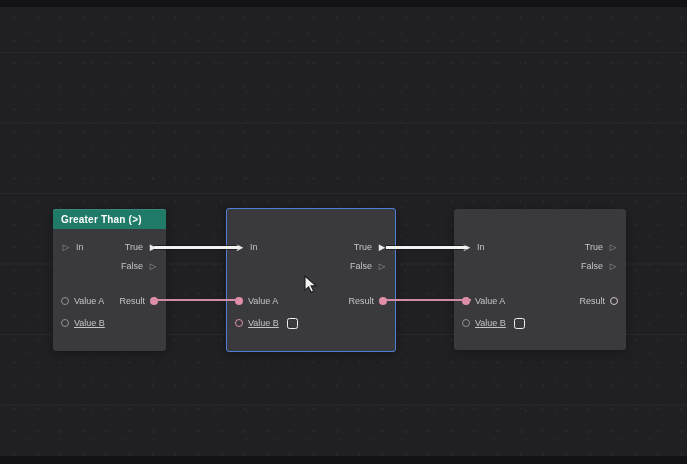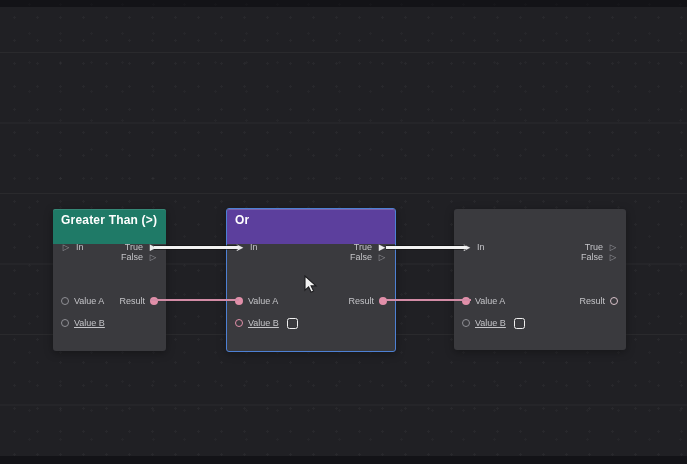--- a/index.html
+++ b/index.html
@@ -40,35 +40,35 @@
     background:var(--node-body,#3a3a3e);
     border-radius:3px;
     box-shadow:0 2px 8px rgba(0,0,0,0.35);
   }
   .node[data-selected="true"]{border:1px solid var(--selection-border,#4d80d3);}
   #node-0{left:53px;top:209px;width:113px;height:142px;}
   #node-1{left:226px;top:208px;width:170px;height:144px;}
   #node-2{left:454px;top:209px;width:172px;height:141px;}
 
   .node-header{
-    height:35px;line-height:22px;padding:0 8px;
-    font-size:12px;font-weight:bold;color:#ffffff;letter-spacing:0.2px;
+    height:20px;line-height:22px;padding:0 8px;
+    font-size:10px;font-weight:bold;color:#ffffff;letter-spacing:0.2px;
     border-radius:2px 2px 0 0;
     white-space:nowrap;overflow:hidden;
   }
   .node[data-accent="teal"] .node-header{background:var(--header-teal,#1f7a67);box-shadow:inset 0 1px 0 rgba(255,255,255,0.10);}
   .node[data-accent="purple"] .node-header{background:var(--header-purple,#5c3f9d);box-shadow:inset 0 1px 0 rgba(255,255,255,0.18);}
 
   .row{
     position:absolute;height:16px;display:flex;align-items:center;gap:5px;
     font-size:9px;color:var(--label-text,#c4c4c8);white-space:nowrap;
   }
   .row.left{left:8px;}
   .row.right{right:8px;}
-  .r1{top:30px;} .r2{top:40px;} .r3{top:84px;align-items:center;} .r4{top:106px;text-decoration:underline;}
+  .r1{top:30px;} .r2{top:49px;} .r3{top:84px;align-items:center;} .r4{top:106px;text-decoration:underline;}
 
   
   .pin{flex:0 0 auto;}
   .pin-exec{
     display:inline-block;width:10px;height:12px;line-height:12px;
     font-family:"DejaVu Sans",sans-serif;font-size:8.5px;text-align:center;
     transform:translateY(-0.5px);
   }
   .pin-exec[data-state="filled"]{color:#ebebeb;}
   .pin-exec[data-state="hollow"]{color:#97979d;}
@@ -122,21 +122,20 @@
       <span>Result</span>
       <span class="pin pin-data" data-state="filled" data-color="pink"></span>
     </div>
     <div class="row left r4">
       <span class="pin pin-data" data-state="hollow" data-color="gray"></span>
       <span>Value B</span>
     </div>
   </div>
 
   <div class="node" id="node-1" data-accent="purple" data-selected="true">
-    <div class="node-header">Or</div>
     <div class="row left r1">
       <span class="pin pin-exec" data-state="filled">▶</span>
       <span>In</span>
     </div>
     <div class="row right r1">
       <span>True</span>
       <span class="pin pin-exec" data-state="filled">▶</span>
     </div>
     <div class="row right r2">
       <span>False</span>

